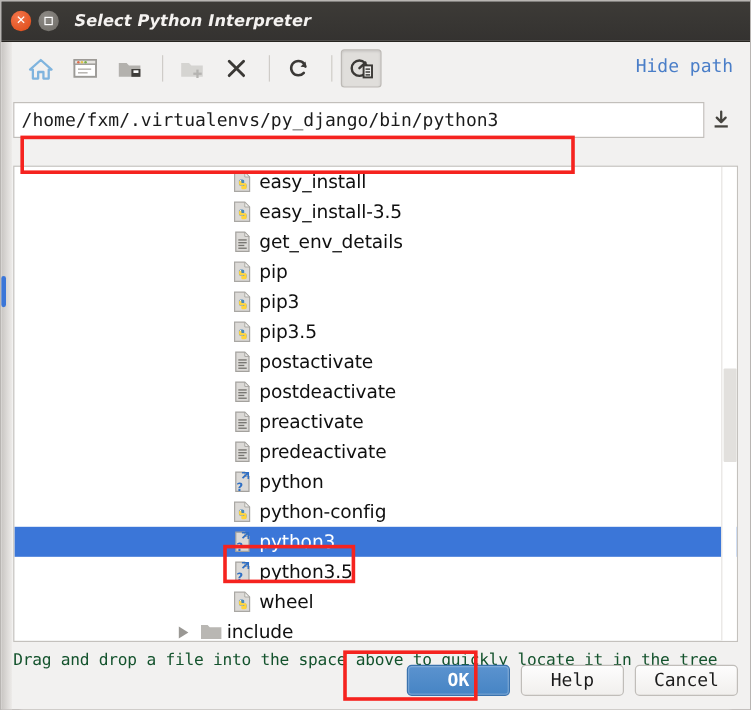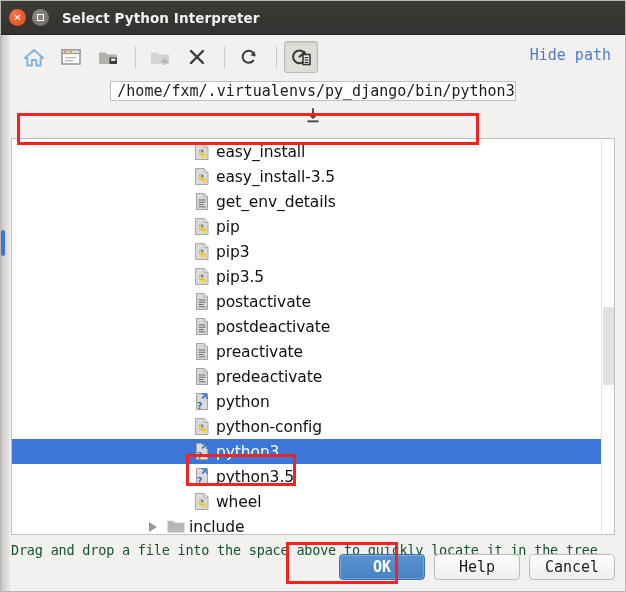--- a/index.html
+++ b/index.html
@@ -35,20 +35,21 @@
   .win-btn.max   { background: radial-gradient(circle at 35% 30%, #8d8a85, #6e6b66); }
   .win-btn .glyph { font-size: 10px; color: #fff; line-height: 1; font-family: "DejaVu Sans", sans-serif;}
   .win-btn.max .box { width: 7px; height: 7px; border: 1.6px solid #ffffff; }
   .titlebar-title {
     color: #f4f2f0;
     font-size: 13.5px;
     font-weight: bold;
     margin-left: 7px;
     letter-spacing: 0.1px;
     white-space: nowrap;
+    font-style: italic;
   }
 
   
   .dialog-body {
     position: relative;
     height: 557px;
     background: #f2f1f0;
     padding: 0 10px;
     border-radius: 22px;
   }
@@ -89,21 +90,20 @@
     white-space: nowrap;
   }
 
   
   .path-row {
     display: flex;
     align-items: center;
     height: 38px;
     margin-top: 2px;
     position: relative;
-    flex-direction: column;
   }
   .path-field {
     flex: 1;
     height: 30px;
     background: #ffffff;
     border: 1px solid #c2bfbb;
     display: flex;
     align-items: center;
     padding-left: 6px;
     position: relative;

